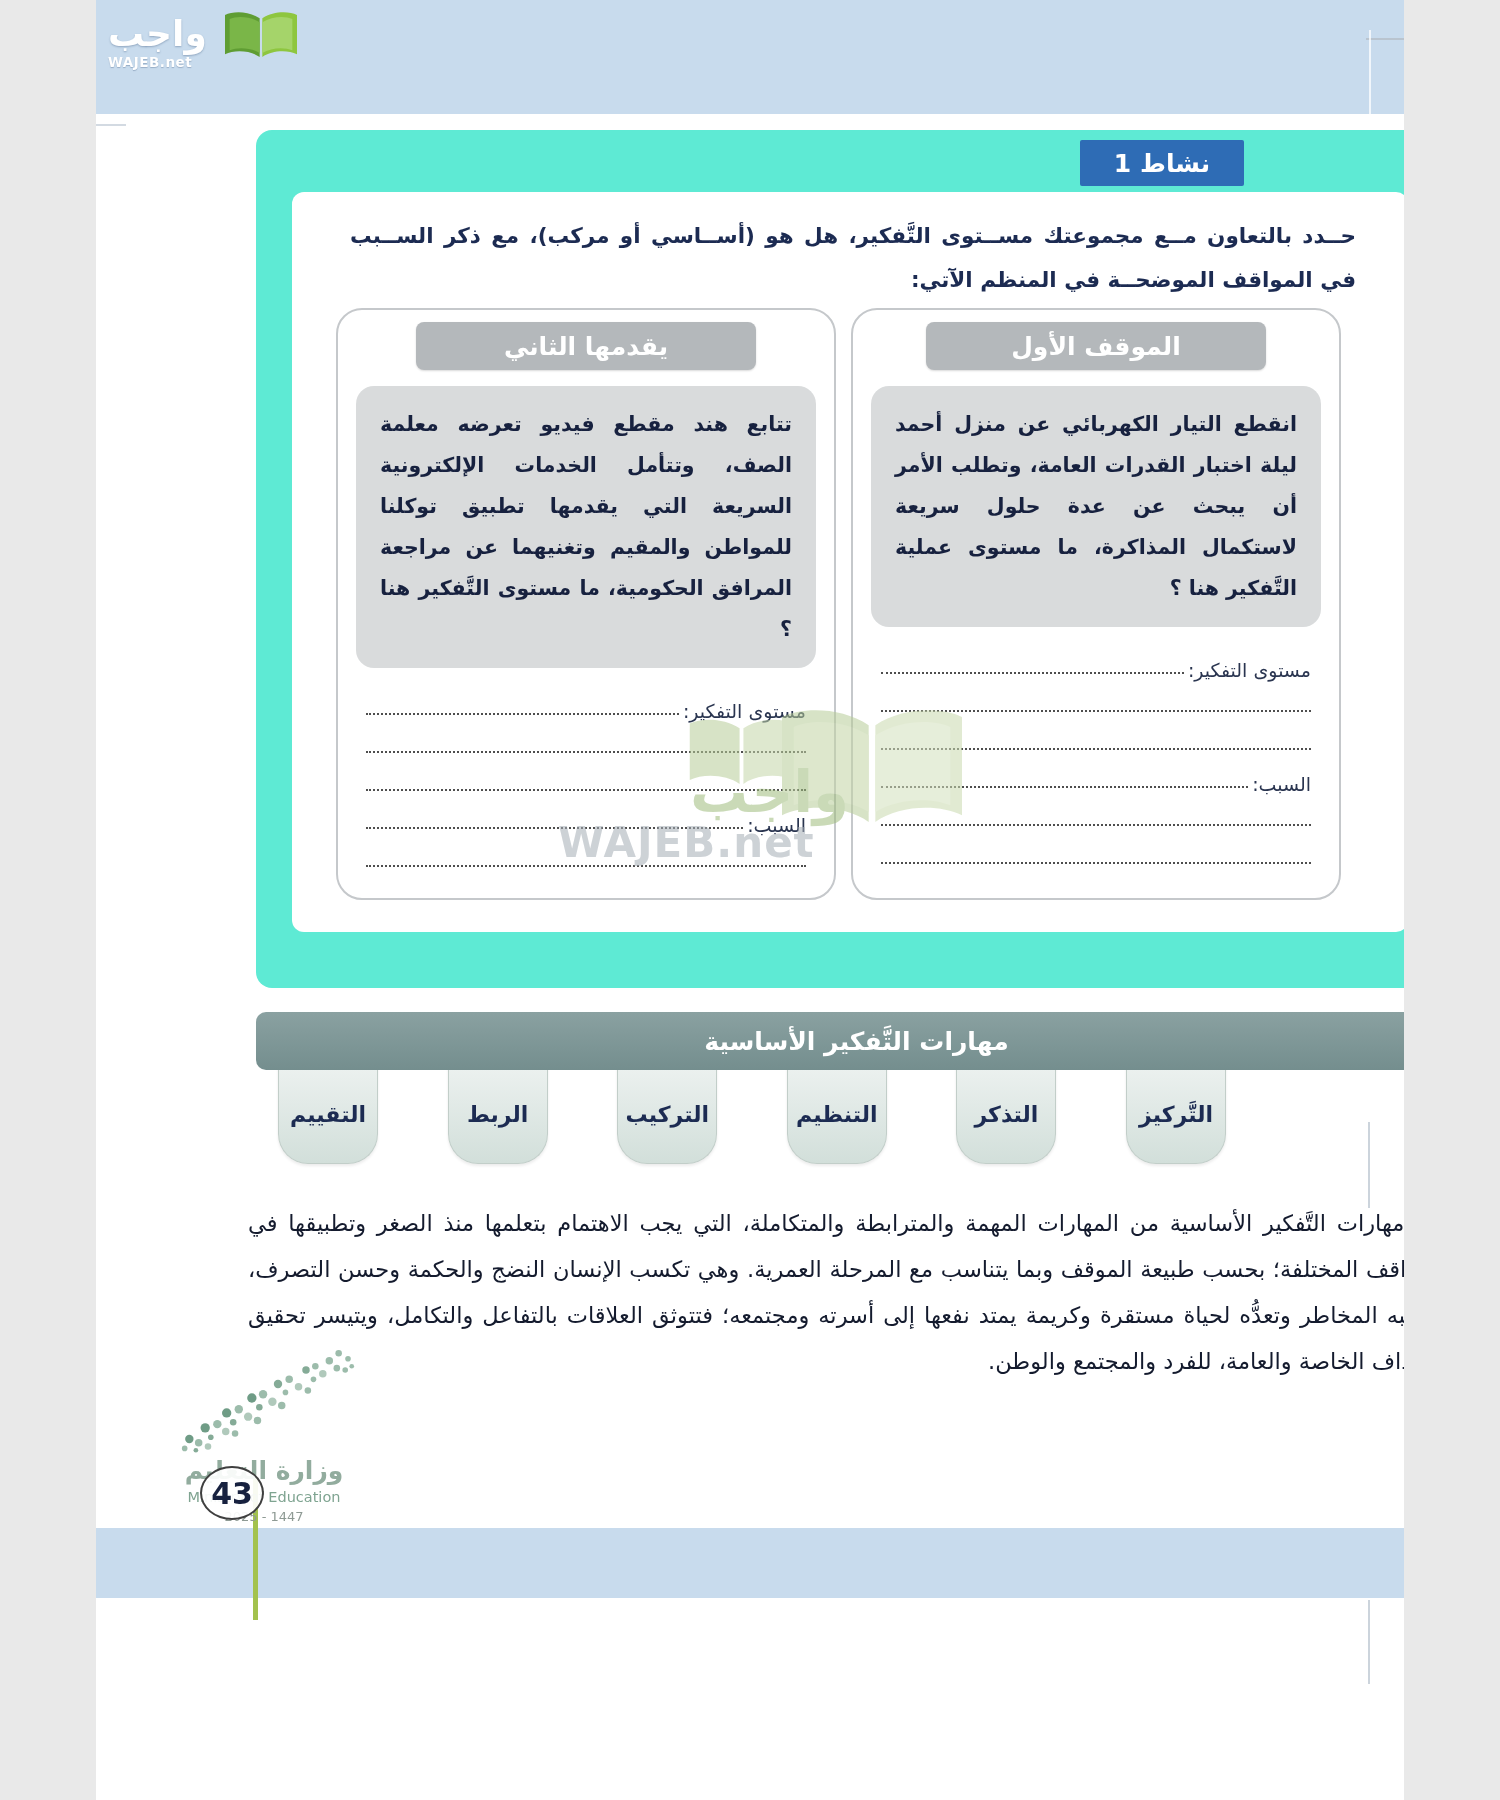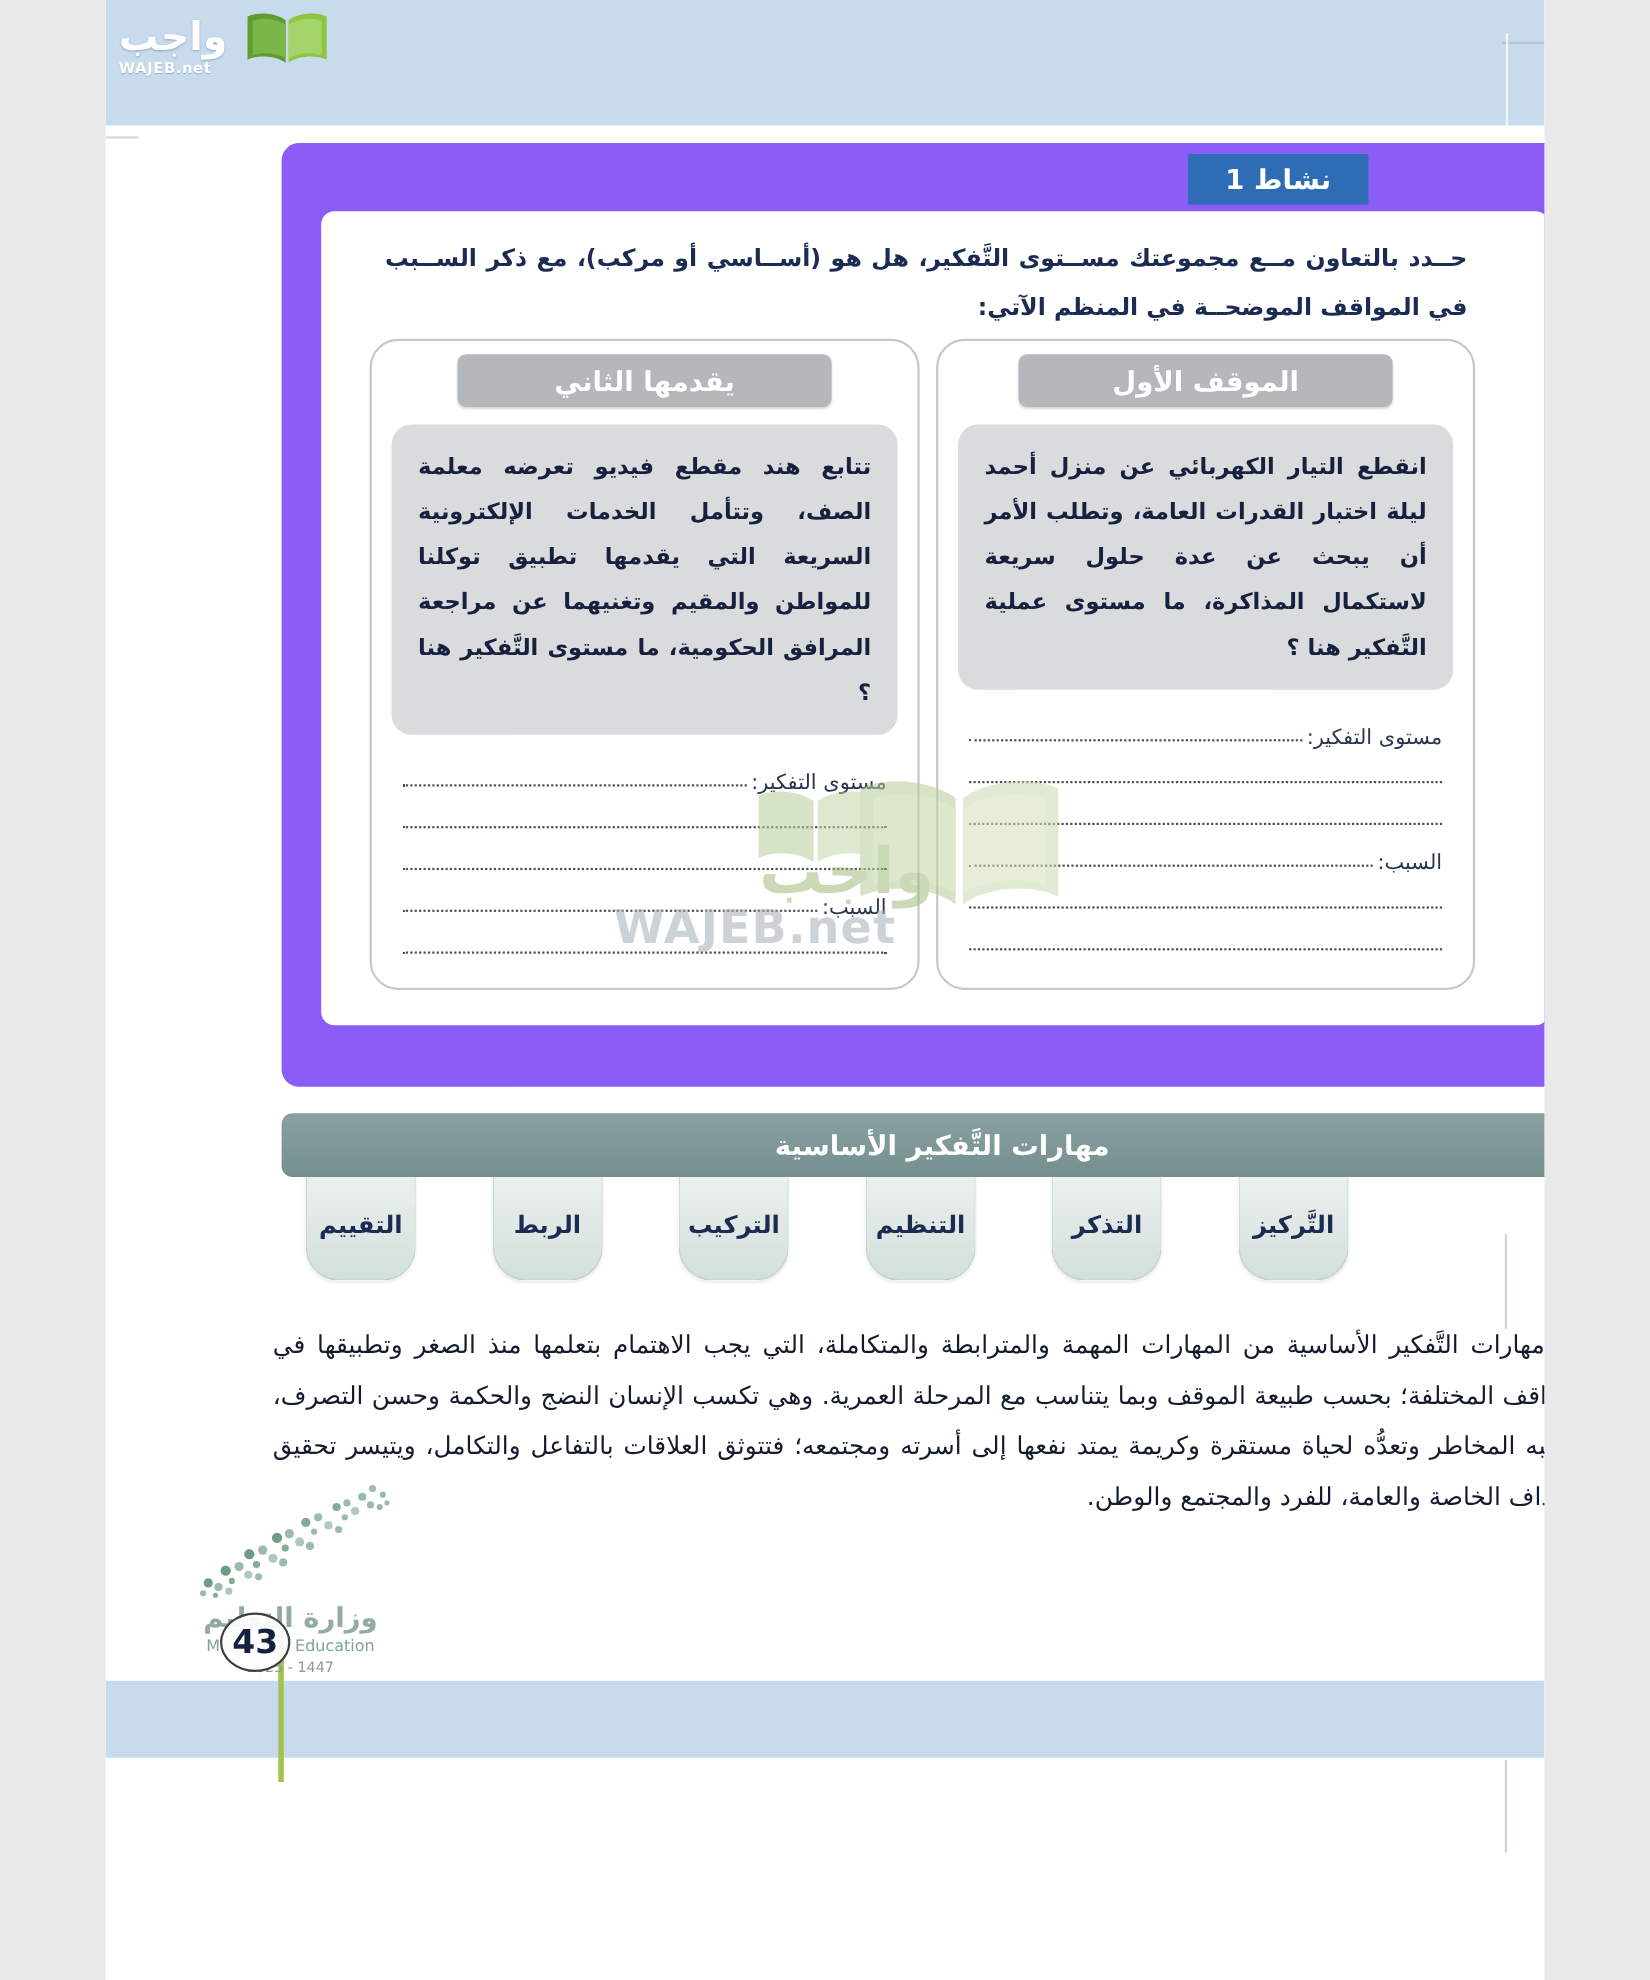--- a/index.html
+++ b/index.html
@@ -19,24 +19,24 @@
   .crop.v-rb { right:34px; top:1600px; width:2px; height:84px; background:#ccd4dc; }
 
   
   .wajeb-logo { position:absolute; top:6px; left:12px; display:flex; align-items:flex-start; gap:14px; }
   .wajeb-texts { padding-top:8px; }
   .wajeb-name { color:#ffffff; font-weight:bold; font-size:36px; line-height:1.1; text-shadow:0 1px 2px rgba(40,70,110,.35); direction:rtl; }
   .wajeb-site { color:#ffffff; font-weight:bold; font-size:13.5px; letter-spacing:.5px; text-shadow:0 1px 1px rgba(40,70,110,.3); }
   .wajeb-book { width:80px; height:66px; }
 
   
-  .main-panel { position:absolute; left:160px; top:130px; width:1188px; height:858px; background:#8b5cf6; border-radius:16px; }
+  .main-panel { position:absolute; left:160px; top:130px; width:1188px; height:858px; background:#5eead4; border-radius:16px; }
   .activity-badge { position:absolute; top:10px; right:200px; width:164px; height:46px; background:#2e6cb5; color:#fff; display:flex; align-items:center; justify-content:center; font-weight:bold; font-size:25px; direction:rtl; border-radius:2px; }
   .inner-white { position:absolute; left:36px; top:62px; width:1116px; height:740px; background:#ffffff; border-radius:12px; }
-  .instruction { position:absolute; top:22px; right:74px; left:58px; direction:rtl; text-align:justify; font-weight:bold; font-size:21.5px; line-height:2.05; color:#1c2b52; }
+  .instruction { position:absolute; top:22px; right:52px; left:58px; direction:rtl; text-align:justify; font-weight:bold; font-size:21.5px; line-height:2.05; color:#1c2b52; }
 
   
   .card { position:absolute; top:116px; height:592px; background:#ffffff; border:2px solid #c5c8cb; border-radius:26px; overflow:hidden; }
   .card-first { right:67px; width:490px; }
   .card-second { left:44px; width:500px; }
   .card-header { position:absolute; top:12px; left:50%; transform:translateX(-50%); width:340px; height:48px; background:#b4b8bb; border-radius:8px; color:#ffffff; font-weight:bold; font-size:25px; display:flex; align-items:center; justify-content:center; direction:rtl; box-shadow:0 1px 2px rgba(0,0,0,.15); }
   .card-body { margin:76px 18px 0; background:#d9dbdc; border-radius:18px; padding:18px 24px; direction:rtl; text-align:justify; font-weight:bold; font-size:20.5px; line-height:2.0; color:#17213f; }
   .answer-area { margin:16px 28px 0; direction:rtl; }
   .answer-row { display:flex; align-items:flex-end; height:38px; }
   .answer-label { font-size:19px; color:#2a3550; padding-left:4px; white-space:nowrap; }

